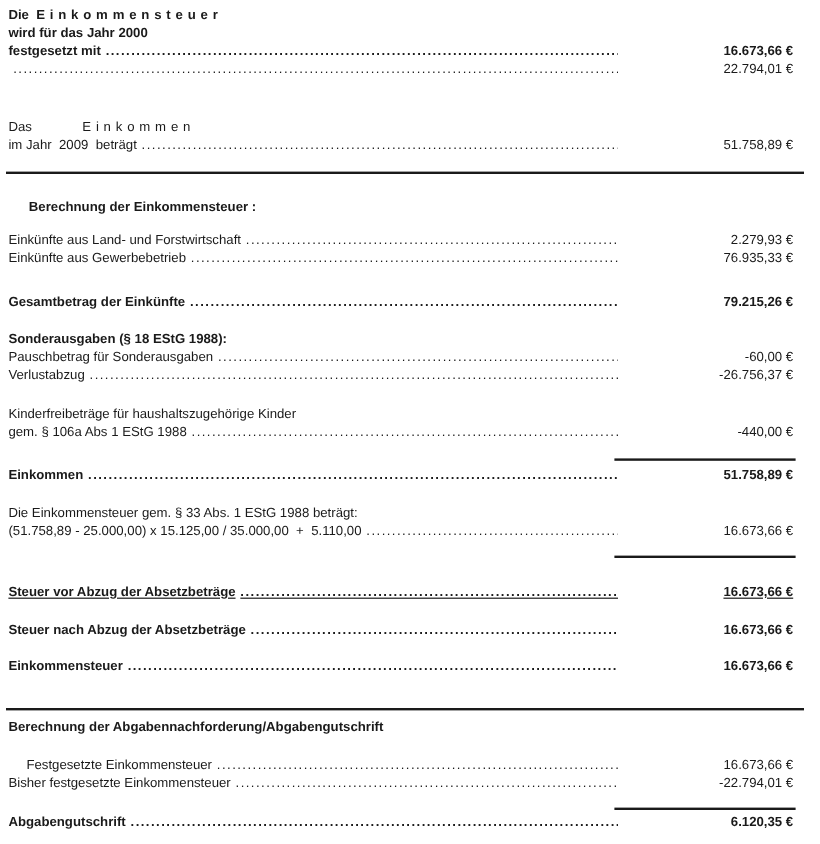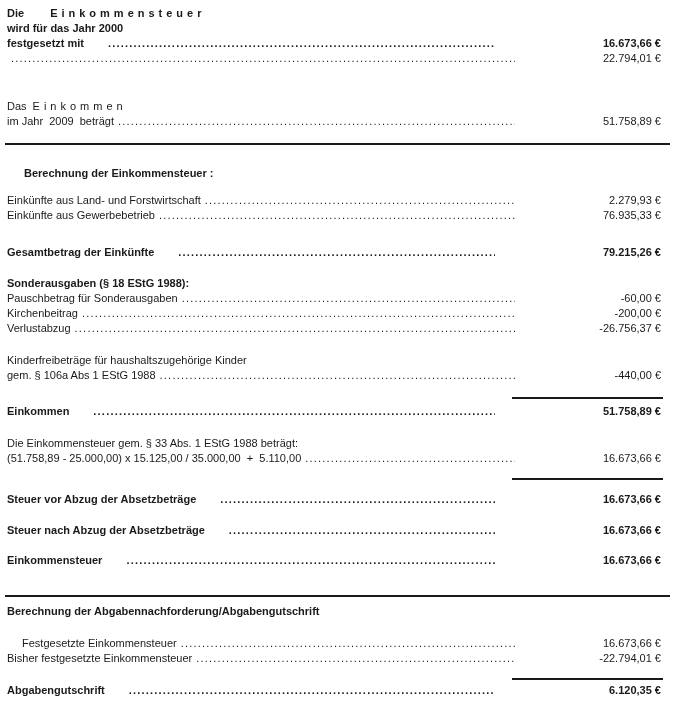--- a/index.html
+++ b/index.html
@@ -30,21 +30,21 @@
     margin-left: 4px;
   }
   .dots::after {
     content: "................................................................................................................................................................................";
   }
   .amt {
     flex: 0 0 146px;
     text-align: right;
     white-space: nowrap;
   }
-  .b { font-weight: bold; gap: 20px; }
+  .b { font-weight: bold; }
   .sp { letter-spacing: 4px; margin-left: 6px; }
   .hrule {
     height: 0;
     border-top: 2px solid #1a1a1a;
     margin-left: 5px;
     margin-right: 13px;
   }
   .prule {
     height: 0;
     border-top: 2px solid #1a1a1a;
@@ -68,21 +68,21 @@
   <div class="row b">
     <span class="lbl">festgesetzt mit</span>
     <span class="dots"></span>
     <span class="amt">16.673,66 €</span>
   </div>
   <div class="row">
     <span class="dots"></span>
     <span class="amt">22.794,01 €</span>
   </div>
 
-  <div class="row" style="margin-top:33px;">
+  <div class="row" style="margin-top:33px;gap:36px;">
     <span class="lbl">Das</span>
     <span class="lbl sp">Einkommen</span>
   </div>
   <div class="row">
     <span class="lbl">im Jahr&nbsp; 2009&nbsp; beträgt</span>
     <span class="dots"></span>
     <span class="amt">51.758,89 €</span>
   </div>
 
   <div class="hrule" style="margin-top:14px;"></div>
@@ -110,25 +110,20 @@
 
   <div class="row b" style="margin-top:16px;">
     <span class="lbl">Sonderausgaben (§ 18 EStG 1988):</span>
   </div>
   <div class="row">
     <span class="lbl">Pauschbetrag für Sonderausgaben</span>
     <span class="dots"></span>
     <span class="amt">-60,00 €</span>
   </div>
   <div class="row">
-    <span class="lbl">Kirchenbeitrag</span>
-    <span class="dots"></span>
-    <span class="amt">-200,00 €</span>
-  </div>
-  <div class="row">
     <span class="lbl">Verlustabzug</span>
     <span class="dots"></span>
     <span class="amt">-26.756,37 €</span>
   </div>
 
   <div class="row" style="margin-top:17px;">
     <span class="lbl">Kinderfreibeträge für haushaltszugehörige Kinder</span>
   </div>
   <div class="row">
     <span class="lbl">gem. § 106a Abs 1 EStG 1988</span>
@@ -146,21 +141,21 @@
   <div class="row" style="margin-top:17px;">
     <span class="lbl">Die Einkommensteuer gem. § 33 Abs. 1 EStG 1988 beträgt:</span>
   </div>
   <div class="row">
     <span class="lbl">(51.758,89 - 25.000,00) x 15.125,00 / 35.000,00 &nbsp;+ &nbsp;5.110,00</span>
     <span class="dots"></span>
     <span class="amt">16.673,66 €</span>
   </div>
 
   <div class="prule" style="margin-top:12px;"></div>
-  <div class="row b" style="margin-top:12px;">
+  <div class="row b" style="margin-top:22px;text-decoration:underline;">
     <span class="lbl">Steuer vor Abzug der Absetzbeträge</span>
     <span class="dots"></span>
     <span class="amt">16.673,66 €</span>
   </div>
 
   <div class="row b" style="margin-top:16px;">
     <span class="lbl">Steuer nach Abzug der Absetzbeträge</span>
     <span class="dots"></span>
     <span class="amt">16.673,66 €</span>
   </div>

